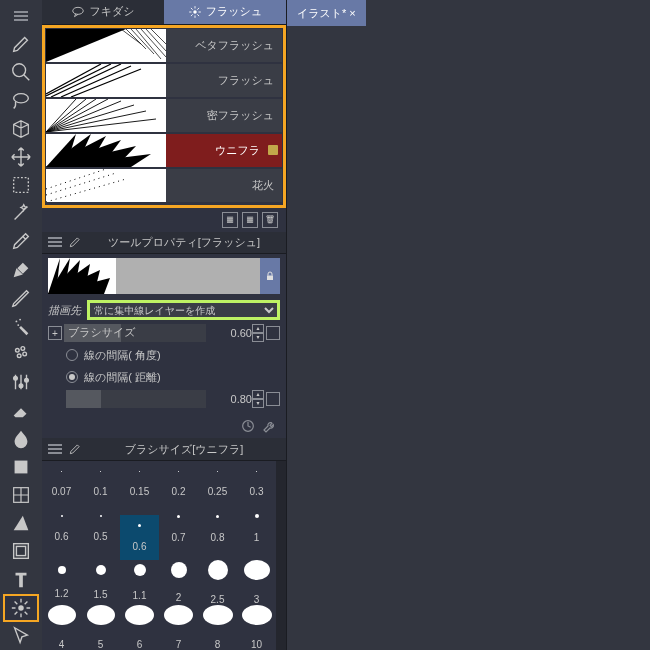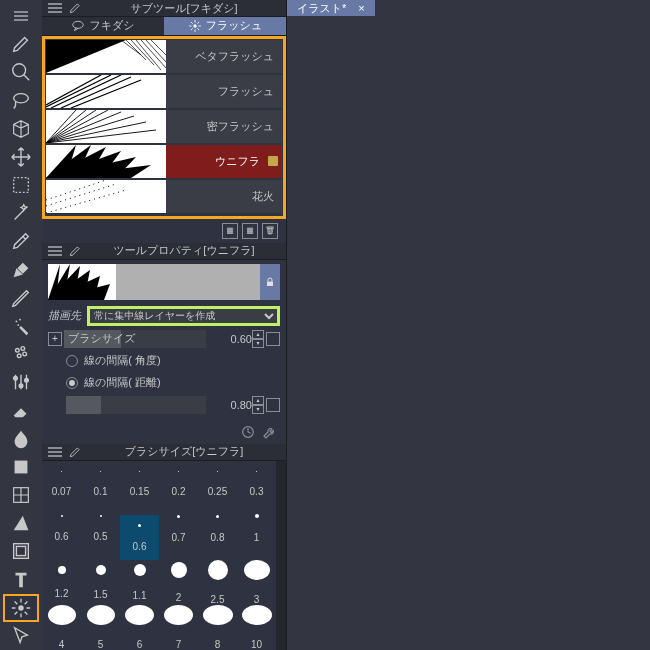--- a/index.html
+++ b/index.html
@@ -47,21 +47,21 @@
   .radio { width: 12px; height: 12px; border: 1px solid #8a8d95; border-radius: 50%; display: flex; align-items: center; justify-content: center; }
   .radio.on::after { content: ""; width: 6px; height: 6px; background: #c8c8c8; border-radius: 50%; }
   .bottom-icons { display: flex; justify-content: flex-end; gap: 6px; padding: 4px 8px; height: 24px; }
   .bottom-icons svg { width: 16px; height: 16px; color: #8a8d95; cursor: pointer; }
   .size-grid { display: grid; grid-template-columns: repeat(6, 1fr); }
   .size-cell { height: 45px; display: flex; flex-direction: column; align-items: center; justify-content: center; gap: 14px; background: #2f3240; cursor: pointer; position: relative; }
   .size-cell.sel { background: #0c4a6e; margin-top: 9px; }
   .dot { background: #fff; border-radius: 50%; }
   .size-cell .sz { font-size: 10px; color: #c8c8c8; }
   .canvas { flex: 1; background: #333640; position: relative; }
-  .canvas-tab { position: absolute; top: 0; left: 0; height: 16px; padding: 0 10px; display: flex; align-items: center; gap: 12px; font-size: 11px; background: #6879a6; color: #fff; }
+  .canvas-tab { position: absolute; top: 0; left: 0; height: 26px; padding: 0 10px; display: flex; align-items: center; gap: 3px; font-size: 11px; background: #6879a6; color: #fff; }
 </style>
 </head>
 <body>
 
 <div class="root">
 
   <div class="toolbar">
     <div class="tool">
         <div class="menu-icon">
           <span></span>
@@ -192,31 +192,20 @@
       </div>
     <div class="tool">
         <svg viewBox="0 0 24 24" fill="none" stroke="currentColor" stroke-width="1.5">
           <path d="M5 3l14 8-6 2-2 6-6-16z"></path>
         </svg>
       </div>
   </div>
 
   <div class="mid">
 
-    <div class="panel-head">
-      <div class="menu-icon">
-          <span></span>
-          <span></span>
-          <span></span>
-        </div>
-      <svg width="14" height="14" viewBox="0 0 24 24" fill="none" stroke="#c8c8c8" stroke-width="1.5">
-          <path d="M4 20l4-1 11-11-3-3L5 16l-1 4z"></path>
-        </svg>
-      <span class="pt">サブツール[フキダシ]</span>
-    </div>
     <div class="tabs">
       <div class="tab">
         <svg width="14" height="12" viewBox="0 0 24 20" fill="none" stroke="#c8c8c8" stroke-width="1.5">
             <ellipse cx="12" cy="8" rx="9" ry="6"></ellipse>
             <path d="M8 13l-2 5 6-4"></path>
           </svg>
         <span>フキダシ</span>
       </div>
       <div class="tab active">
         <svg width="14" height="14" viewBox="0 0 24 24" fill="#fff">
@@ -307,21 +296,21 @@
 
     <div class="panel-head">
       <div class="menu-icon">
           <span></span>
           <span></span>
           <span></span>
         </div>
       <svg width="14" height="14" viewBox="0 0 24 24" fill="none" stroke="#c8c8c8" stroke-width="1.5">
           <path d="M4 20l4-1 11-11-3-3L5 16l-1 4z"></path>
         </svg>
-      <span class="pt">ツールプロパティ[ウニフラ]</span>
+      <span class="pt">ツールプロパティ[フラッシュ]</span>
     </div>
     <div class="prop-body">
       <div class="preview-strip">
         <div class="pv"><svg viewBox="0 0 68 36">
               <g fill="#000">
                 <polygon points="0,36 12,0 8,36"></polygon>
                 <polygon points="0,36 22,0 16,36"></polygon>
                 <polygon points="0,36 32,2 26,36"></polygon>
                 <polygon points="0,36 42,6 36,36"></polygon>
                 <polygon points="0,36 52,12 46,36"></polygon>

